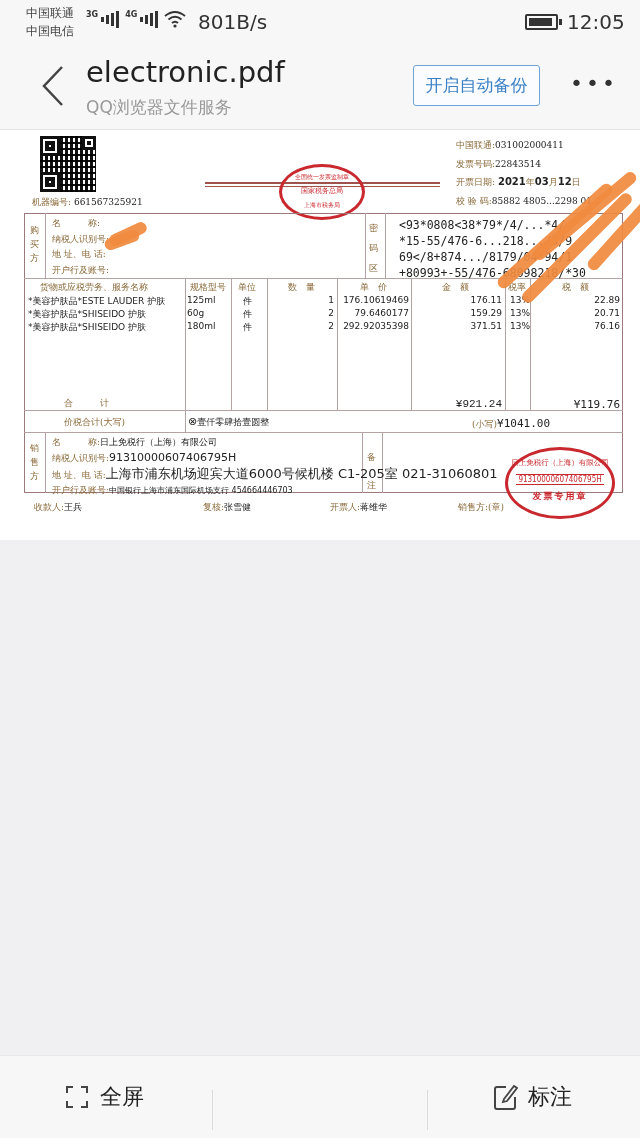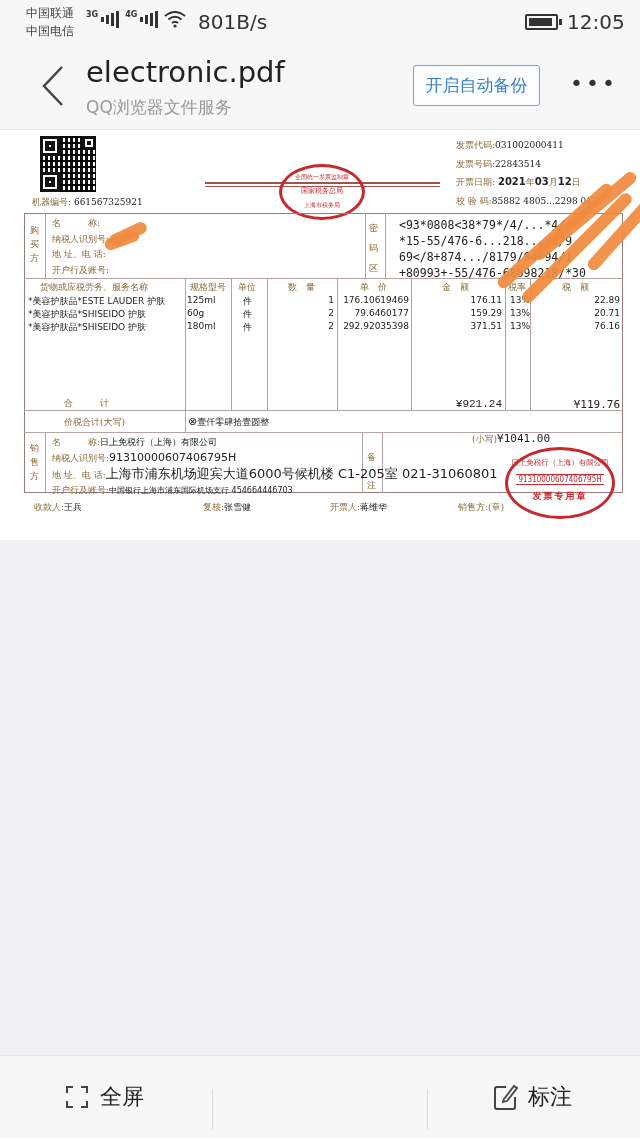--- a/index.html
+++ b/index.html
@@ -116,21 +116,21 @@
 
     <div class="title-line1"></div>
     <div class="title-line2"></div>
     <div class="seal seal-tax">
       <div style="margin-top:6px">全国统一发票监制章</div>
       <div style="margin-top:4px;font-size:7px">国家税务总局</div>
       <div style="margin-top:5px">上海市税务局</div>
     </div>
 
     <div class="inv meta" style="top:9px">
-      <span>发票代码:</span><span class="v">031002000411</span>
+      <span>中国联通:</span><span class="v">031002000411</span>
     </div>
     <div class="inv meta" style="top:28px">
       <span>发票号码:</span><span class="v">22843514</span>
     </div>
     <div class="inv meta date" style="top:46px">
       <span>开票日期:</span>
       <span class="v">2021</span><span>年</span><span class="v">03</span><span>月</span><span class="v">12</span><span>日</span>
     </div>
     <div class="inv meta" style="top:65px">
       <span>校 验 码:</span><span class="v">85882 4805...2298 01...</span>
@@ -225,21 +225,21 @@
     </div>
 
     <div class="inv cell" style="left:64px;top:267px">合　　　计</div>
     <div class="cell blk" style="right:138px;top:268px;font-family:Liberation Mono, monospace;font-size:11px">¥921.24</div>
     <div class="cell blk" style="right:20px;top:268px;font-family:'DejaVu Sans Mono',monospace;font-size:11px">¥119.76</div>
 
     <div class="inv cell" style="left:64px;top:286px">价税合计(大写)</div>
     <div class="cell blk" style="left:188px;top:285px;font-size:9px">
       <span style="font-size:11px">⊗</span><span>壹仟零肆拾壹圆整</span>
     </div>
-    <div class="cell" style="left:472px;top:302px">
+    <div class="cell" style="left:472px;top:287px">
       <span class="inv" style="position:static">(小写)</span><span class="blk" style="font-family:'DejaVu Sans Mono',monospace;font-size:11px">¥1041.00</span>
     </div>
 
     <div class="inv cell" style="left:30px;top:311px;line-height:14px">
       <div>销</div>
       <div>售</div>
       <div>方</div>
     </div>
     <div class="cell" style="left:52px;top:305px;line-height:15px">
       <div><span class="inv" style="position:static">名　　　称:</span><span class="blk">日上免税行（上海）有限公司</span></div>

